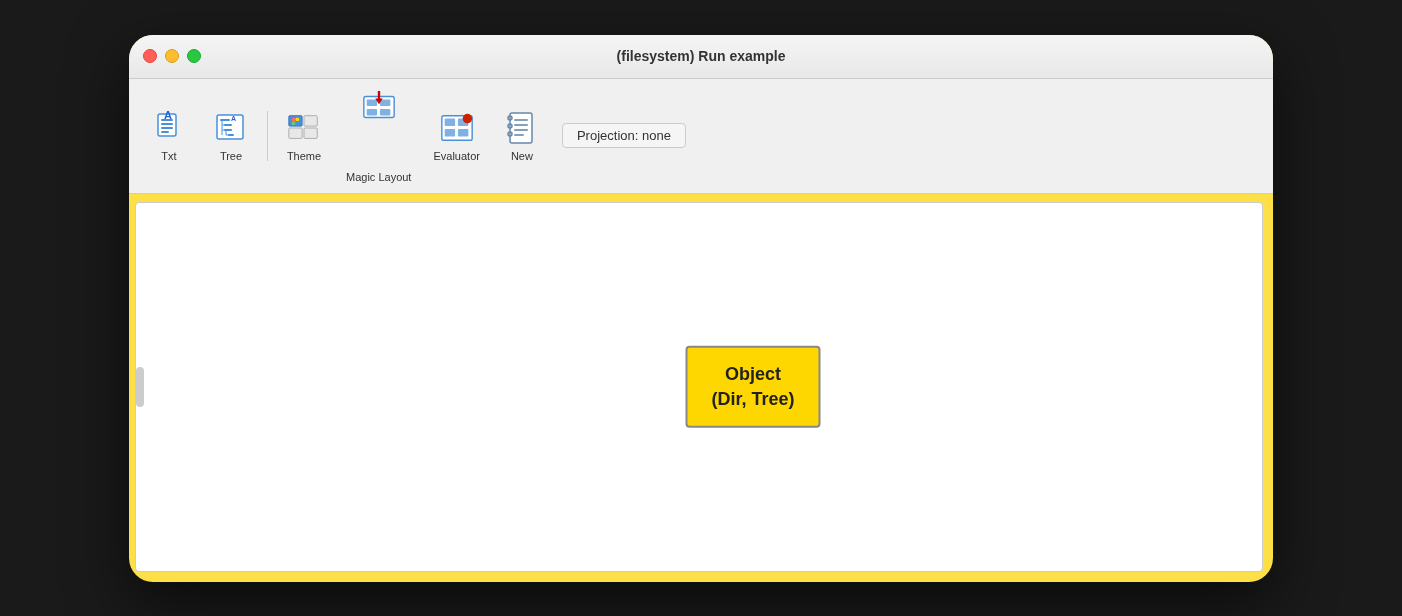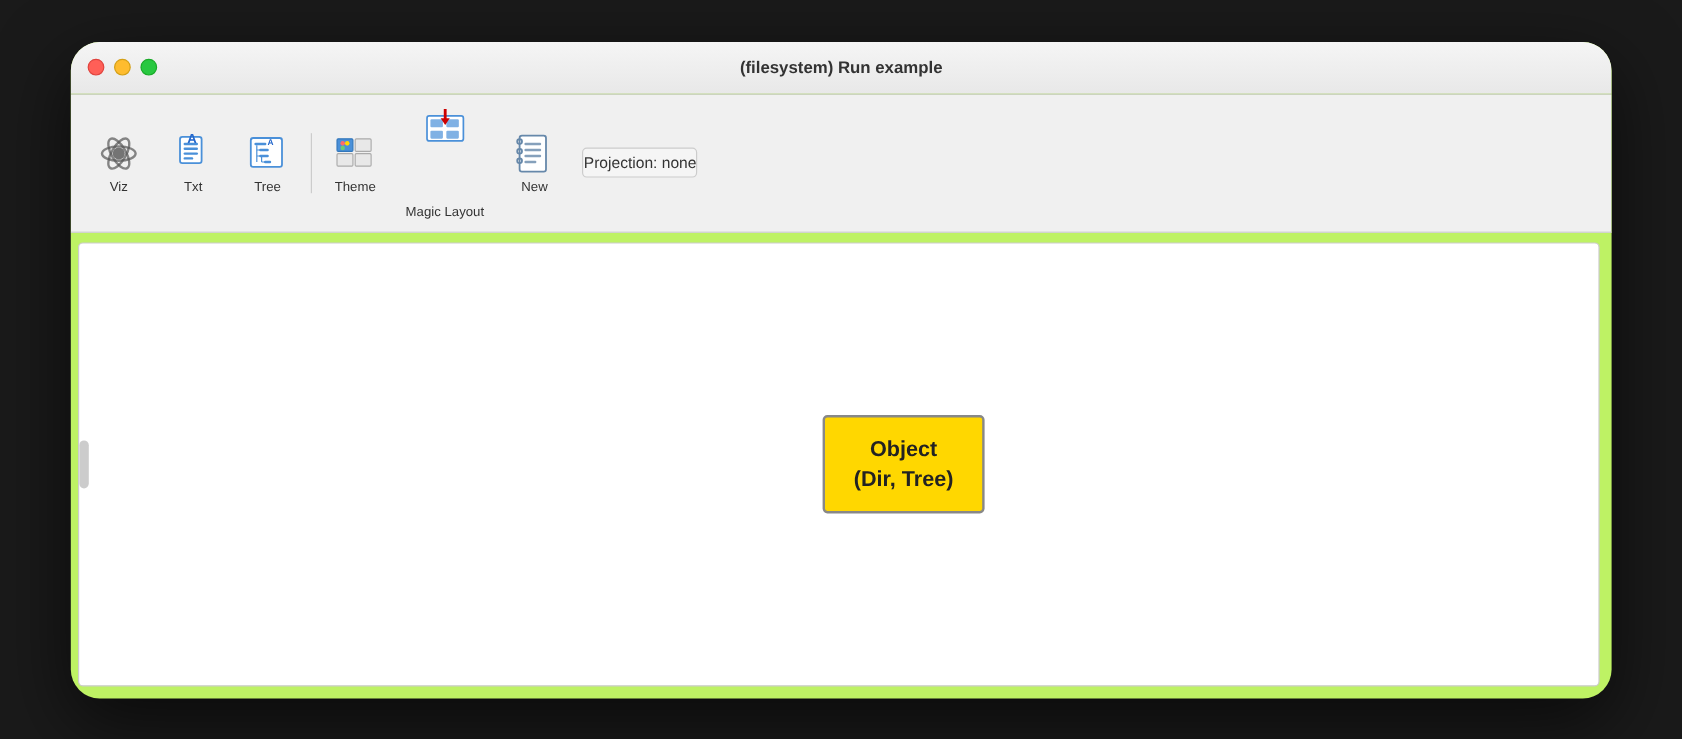--- a/index.html
+++ b/index.html
@@ -7,22 +7,22 @@
     body {
       background: #1a1a1a;
       display: flex;
       justify-content: center;
       align-items: center;
       min-height: 100vh;
       font-family: -apple-system, BlinkMacSystemFont, 'Helvetica Neue', Arial, sans-serif;
     }
 
     .window {
-      width: 1284px;
-      background: #bef264;
+      width: 1144px;
+      background: #fde047;
       border-radius: 24px;
       box-shadow: 0 20px 60px rgba(0,0,0,0.6);
       overflow: hidden;
     }
 
     .title-bar {
       background: linear-gradient(180deg, #f5f5f5 0%, #e8e8e8 100%);
       height: 44px;
       display: flex;
       align-items: center;
@@ -89,21 +89,21 @@
       width: 1px;
       height: 50px;
       background: #ccc;
       margin: 0 4px;
     }
 
     .projection-badge {
       background: #f5f5f5;
       border: 1px solid #ccc;
       border-radius: 4px;
-      padding: 4px 0;
+      padding: 4px 14px;
       font-size: 13px;
       color: #333;
       margin-left: 8px;
     }
 
     .canvas-area {
       background: #ffffff;
       margin: 8px 10px 10px 6px;
       border: 1px solid #ccc;
       border-radius: 4px;
@@ -158,32 +158,20 @@
     <div class="traffic-lights">
       <div class="traffic-light close"></div>
       <div class="traffic-light minimize"></div>
       <div class="traffic-light maximize"></div>
     </div>
     <span class="title-text">(filesystem) Run example</span>
   </div>
 
   <div class="toolbar">
 
-    <button class="toolbar-btn">
-      <div class="icon-container">
-        <svg width="34" height="34" viewBox="0 0 34 34">
-
-          <circle cx="17" cy="17" r="5" fill="#555" opacity="0.8"></circle>
-          <ellipse cx="17" cy="17" rx="14" ry="6" fill="none" stroke="#555" stroke-width="2" opacity="0.7"></ellipse>
-          <ellipse cx="17" cy="17" rx="14" ry="6" fill="none" stroke="#555" stroke-width="2" opacity="0.7" transform="rotate(60 17 17)"></ellipse>
-          <ellipse cx="17" cy="17" rx="14" ry="6" fill="none" stroke="#555" stroke-width="2" opacity="0.7" transform="rotate(120 17 17)"></ellipse>
-        </svg>
-      </div>
-      <span class="btn-label">Viz</span>
-    </button>
 
     <button class="toolbar-btn">
       <div class="icon-container">
         <svg width="34" height="34" viewBox="0 0 34 34">
 
           <rect x="6" y="3" width="18" height="22" rx="2" fill="white" stroke="#4a90d9" stroke-width="1.5"></rect>
           <rect x="9" y="8" width="12" height="2" rx="1" fill="#4a90d9"></rect>
           <rect x="9" y="12" width="12" height="2" rx="1" fill="#4a90d9"></rect>
           <rect x="9" y="16" width="12" height="2" rx="1" fill="#4a90d9"></rect>
           <rect x="9" y="20" width="8" height="2" rx="1" fill="#4a90d9"></rect>
@@ -248,20 +236,36 @@
           <rect x="6" y="19" width="11" height="7" rx="1" fill="#4a90d9" opacity="0.7"></rect>
           <rect x="20" y="19" width="11" height="7" rx="1" fill="#4a90d9" opacity="0.7"></rect>
 
           <line x1="19" y1="0" x2="19" y2="10" stroke="#cc0000" stroke-width="2.5"></line>
           <polygon points="15,8 23,8 19,14" fill="#cc0000"></polygon>
         </svg>
       </div>
       <span class="btn-label">Magic Layout</span>
     </button>
 
+    <button class="toolbar-btn">
+      <div class="icon-container">
+        <svg width="38" height="34" viewBox="0 0 38 34">
+
+          <rect x="3" y="4" width="32" height="26" rx="2" fill="white" stroke="#4a90d9" stroke-width="1.5"></rect>
+
+          <rect x="6" y="7" width="11" height="8" rx="1" fill="#4a90d9" opacity="0.7"></rect>
+          <rect x="20" y="7" width="11" height="8" rx="1" fill="#4a90d9" opacity="0.7"></rect>
+          <rect x="6" y="18" width="11" height="8" rx="1" fill="#4a90d9" opacity="0.7"></rect>
+          <rect x="20" y="18" width="11" height="8" rx="1" fill="#4a90d9" opacity="0.7"></rect>
+
+          <circle cx="30" cy="7" r="5" fill="#cc2200"></circle>
+        </svg>
+      </div>
+      <span class="btn-label">Evaluator</span>
+    </button>
 
     <button class="toolbar-btn">
       <div class="icon-container">
         <svg width="34" height="34" viewBox="0 0 34 34">
 
           <rect x="5" y="2" width="22" height="30" rx="2" fill="white" stroke="#6688aa" stroke-width="1.5"></rect>
 
           <rect x="9" y="8" width="14" height="2" rx="1" fill="#6688aa" opacity="0.8"></rect>
           <rect x="9" y="13" width="14" height="2" rx="1" fill="#6688aa" opacity="0.8"></rect>
           <rect x="9" y="18" width="14" height="2" rx="1" fill="#6688aa" opacity="0.8"></rect>

